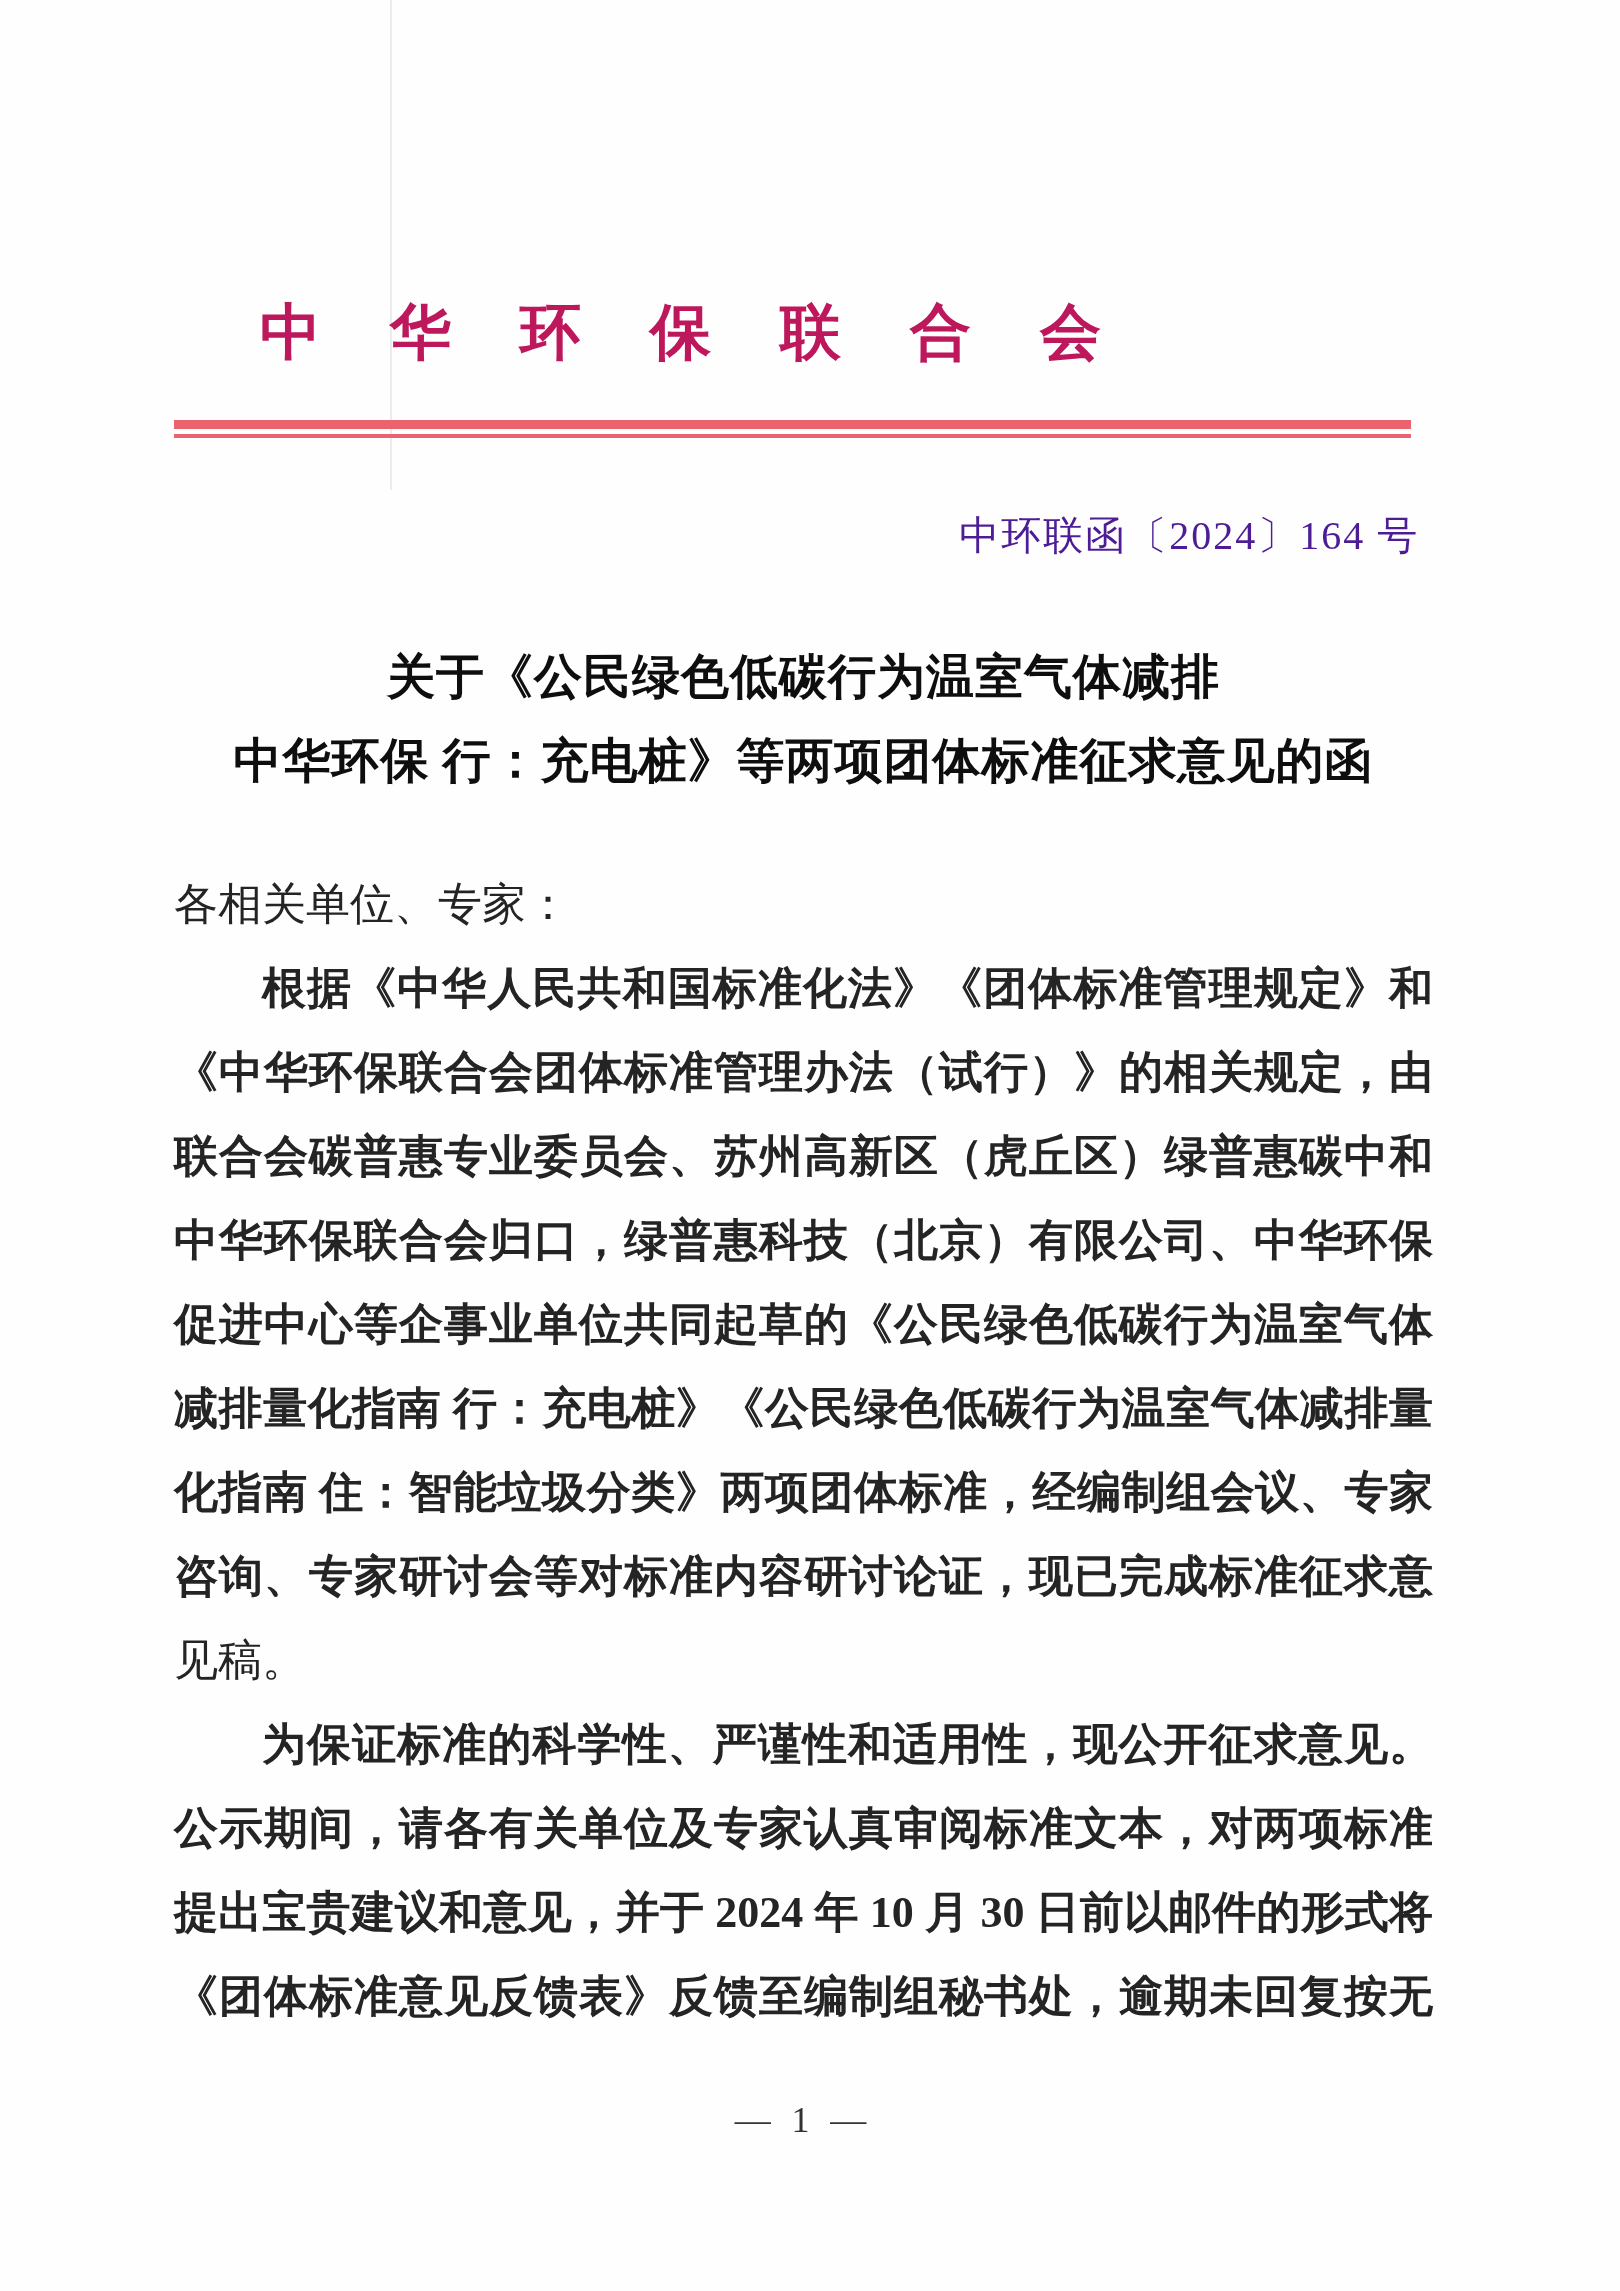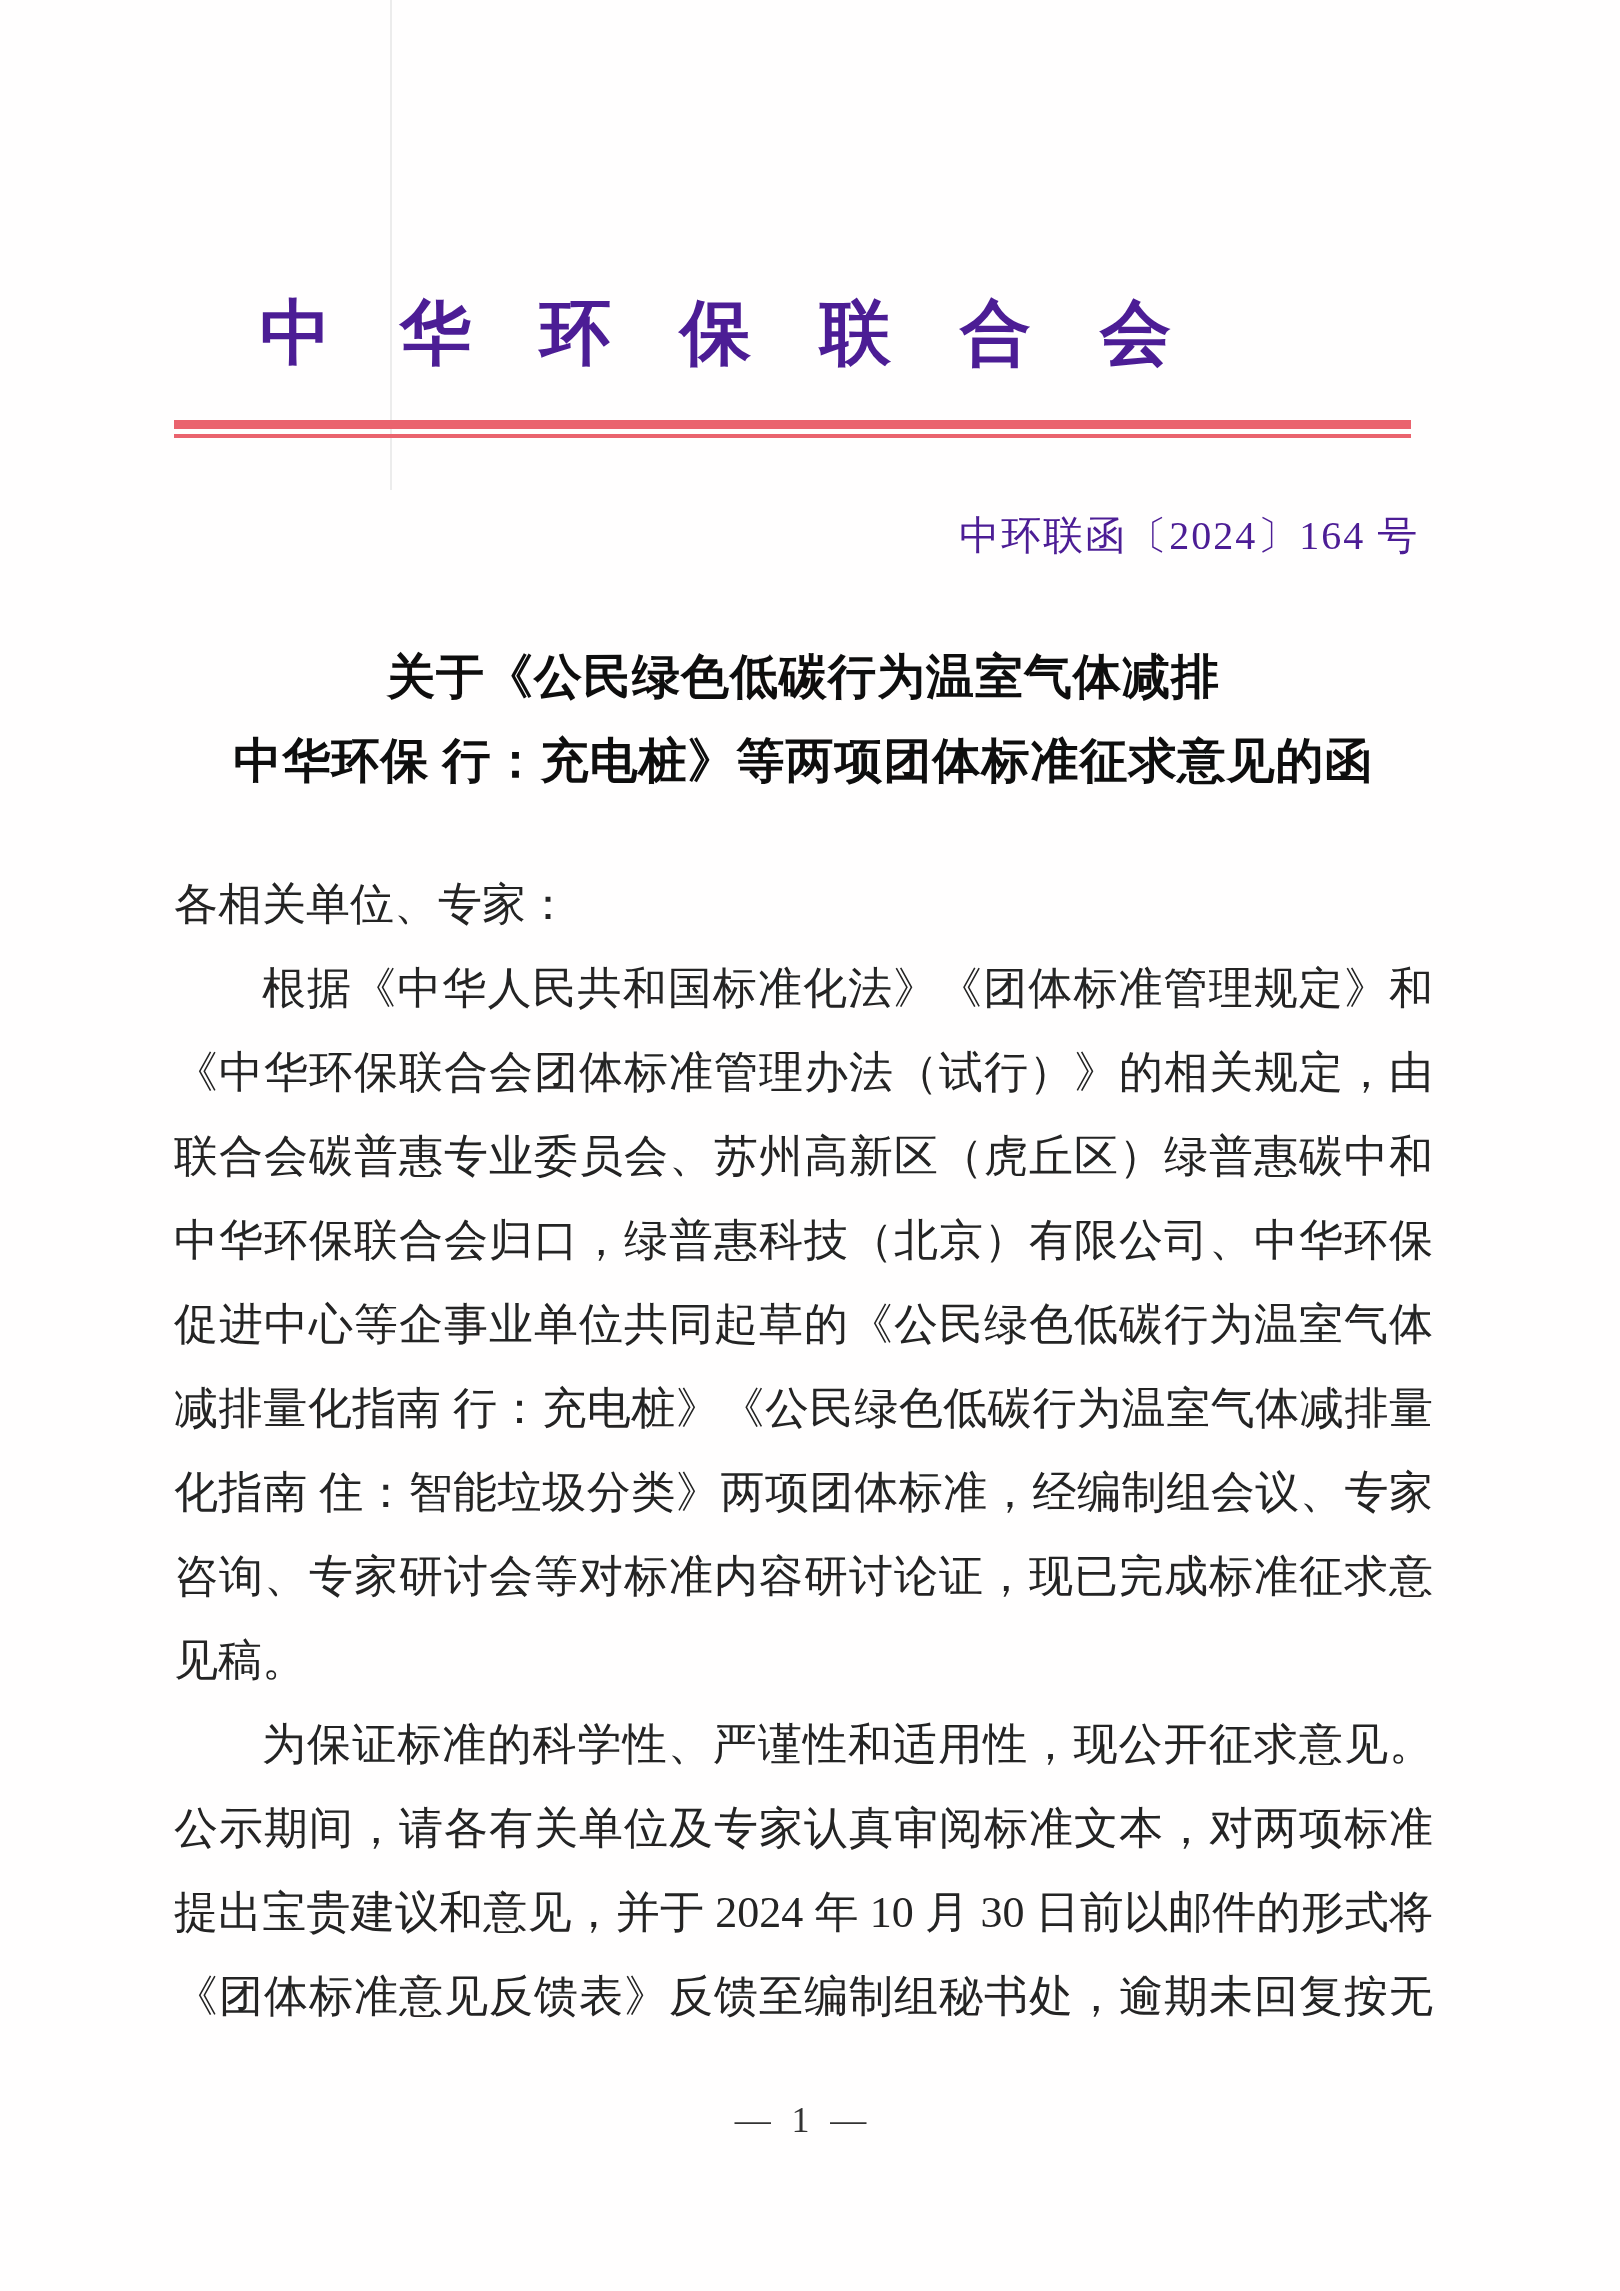--- a/index.html
+++ b/index.html
@@ -36,26 +36,26 @@
     left: 174px;
     top: 0;
     width: 1259px;
     height: 2292px;
   }
   
   .org-name {
     position: absolute;
     left: 86px;
     top: 280px;
-    font-size: 71px;
+    font-size: 61px;
     line-height: 106px;
     font-weight: 700;
     letter-spacing: 69px;
     white-space: nowrap;
-    color: #4c1d95;
+    color: #be185d;
   }
   .rule-wrap {
     position: absolute;
     left: 0;
     top: 420px;
     width: 1237px;
   }
   .rule-thick {
     height: 8.8px;
     background: #ea636e;
@@ -99,20 +99,21 @@
     color: #242424;
   }
   .line {
     line-height: 84px;
     white-space: nowrap;
   }
   .just {
     white-space: normal;
     text-align: justify;
     text-align-last: justify;
+    font-weight: bold;
   }
   .ind {
     text-indent: 88px;
   }
   .page-number {
     position: absolute;
     top: 2098px;
     left: 0;
     width: 1259px;
     text-align: center;

